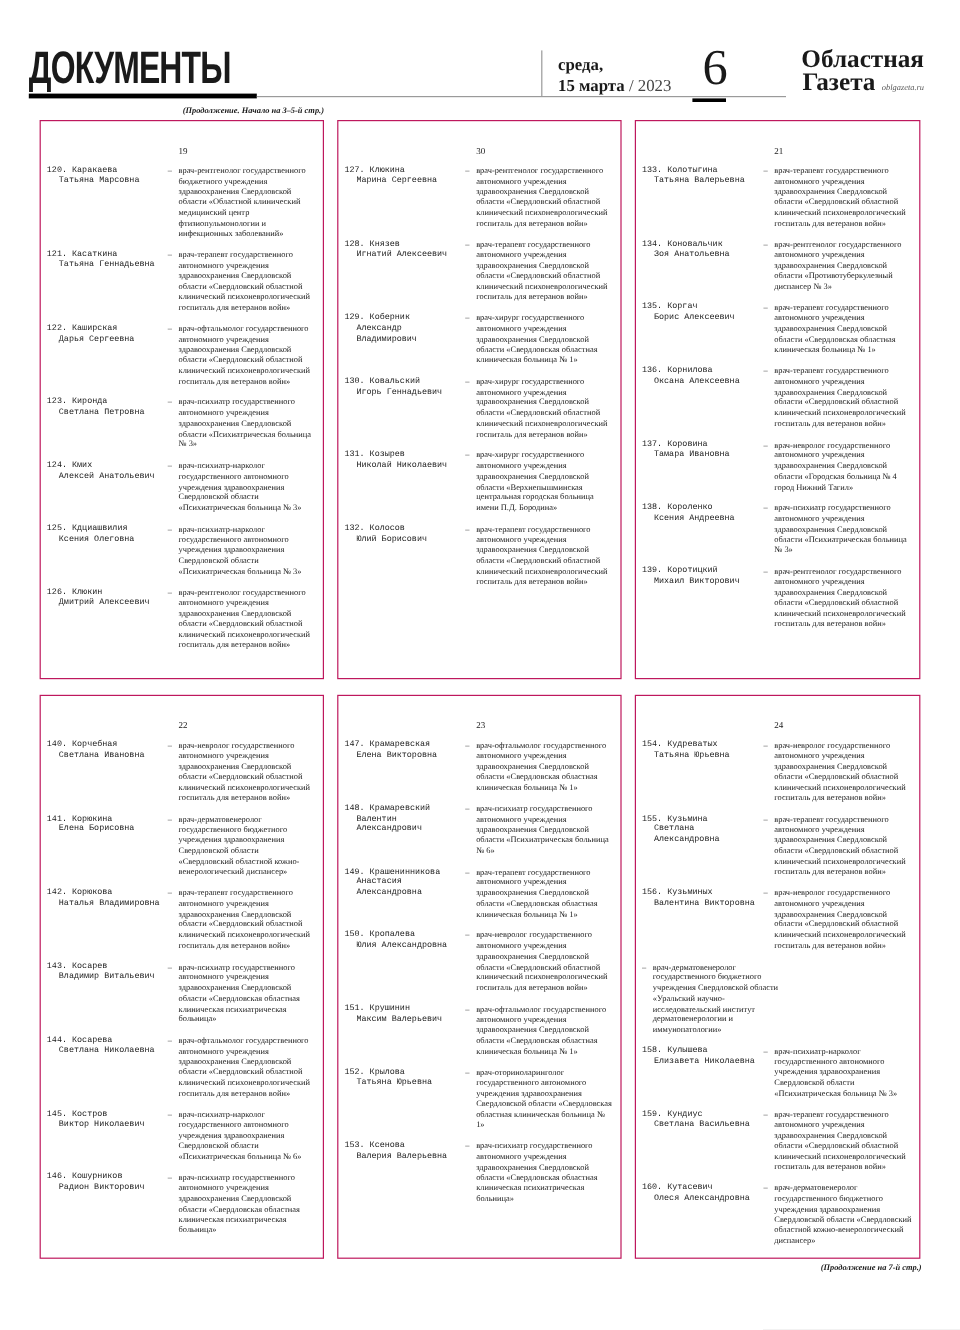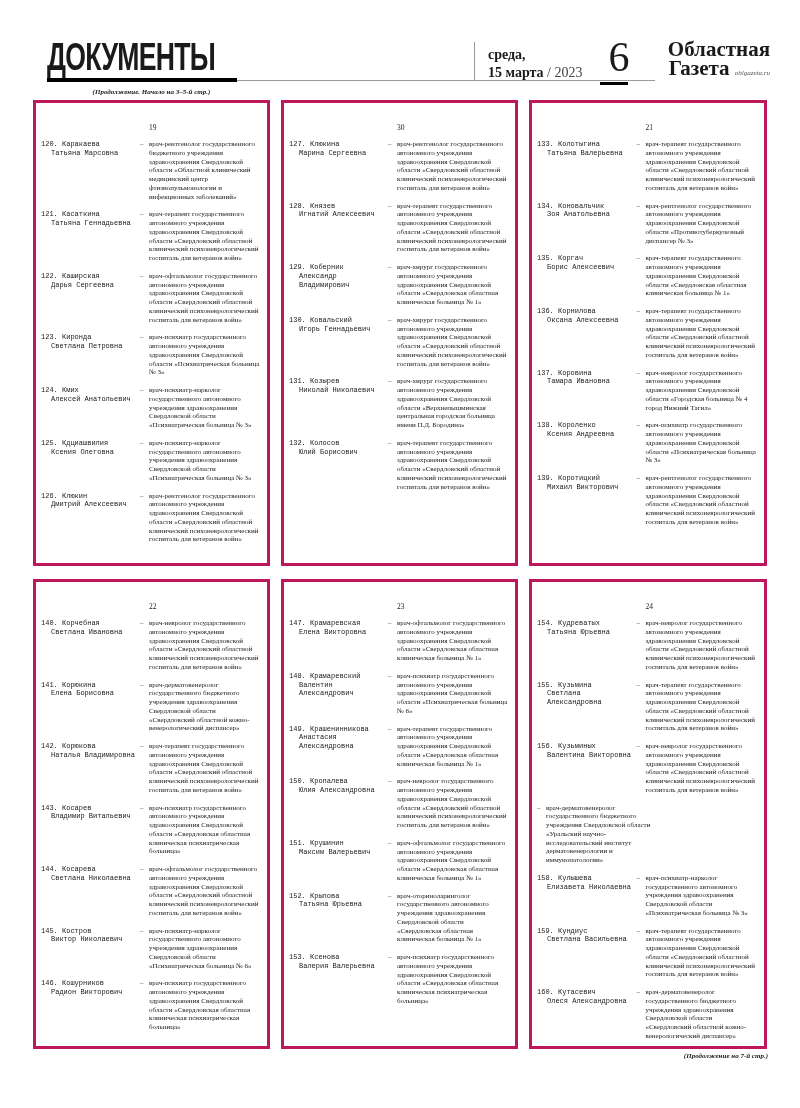--- a/index.html
+++ b/index.html
@@ -1,42 +1,42 @@
 <!DOCTYPE html>
 <html><head>
 <meta charset="utf-8">
 <style>
   html,body{margin:0;padding:0;background:#e8e8e8;}
   .page{position:relative;width:800px;height:1108px;background:#ffffff;margin:0 auto;
         font-family:"Liberation Serif",serif;color:#1a1a1a;overflow:hidden;}
   
-  .header{position:absolute;left:47px;right:30px;top:36px;height:52px;}
+  .header{position:absolute;left:24px;right:30px;top:36px;height:52px;}
   .masthead-title{position:absolute;left:0;top:2px;font-family:"Liberation Sans",sans-serif;
         font-weight:700;font-size:38px;line-height:1;letter-spacing:-1px;
         transform:scaleX(0.70);transform-origin:left top;white-space:nowrap;}
   .title-underline{position:absolute;left:0;top:42px;width:190px;height:4px;background:#000;}
   .head-rule{position:absolute;left:190px;right:115px;top:44px;height:1px;background:#9a9a9a;}
   .head-vline{position:absolute;left:427px;top:6px;width:1px;height:38px;background:#9a9a9a;}
   .dateblock{position:absolute;left:441px;top:10px;font-size:14px;line-height:1.25;font-weight:700;}
   .dateblock .yr{font-weight:400;color:#444;}
   .pagenum{position:absolute;left:552px;top:0px;width:40px;text-align:center;
         font-size:42px;line-height:1;font-weight:400;}
   .pagenum-underline{position:absolute;left:553px;top:46px;width:28px;height:3px;background:#000;}
   .brand{position:absolute;right:0;top:4px;text-align:right;font-weight:700;
         font-size:21px;line-height:0.92;white-space:nowrap;}
   .brand .site{font-size:7px;font-weight:400;font-style:italic;color:#555;letter-spacing:0;}
   
-  .cont-top{position:absolute;left:33px;width:237px;top:88px;text-align:center;
+  .cont-top{position:absolute;left:33px;width:237px;top:88px;text-align:right;
         font-size:7px;font-style:italic;font-weight:700;}
   .cont-bottom{position:absolute;right:32px;top:1052px;font-size:7px;font-style:italic;font-weight:700;}
   
   .boxes{position:absolute;left:33px;top:100px;width:735px;display:grid;
         grid-template-columns:237px 237px 238px;grid-template-rows:466px 470px;
         column-gap:11px;row-gap:13px;}
-  .box{border:3px solid #be185d;box-sizing:border-box;padding:8px 6px 0 5px;overflow:hidden;background:#fff;}
+  .box{border:1px solid #be185d;box-sizing:border-box;padding:8px 6px 0 5px;overflow:hidden;background:#fff;}
   .colnum{padding-left:calc(45% + 9px);margin-top:12px;margin-bottom:8px;font-size:7.5px;}
   .entry{display:flex;margin-bottom:9px;font-size:7px;line-height:1.25;}
   .who{width:45%;box-sizing:border-box;padding-right:4px;font-family:Liberation Mono, monospace;}
   .who .line2{padding-left:10px;}
   .desc{width:55%;display:flex;}
   .dash{width:9px;flex:none;}
   .desc-text{flex:1;}
 </style>
 </head>
 <body>

